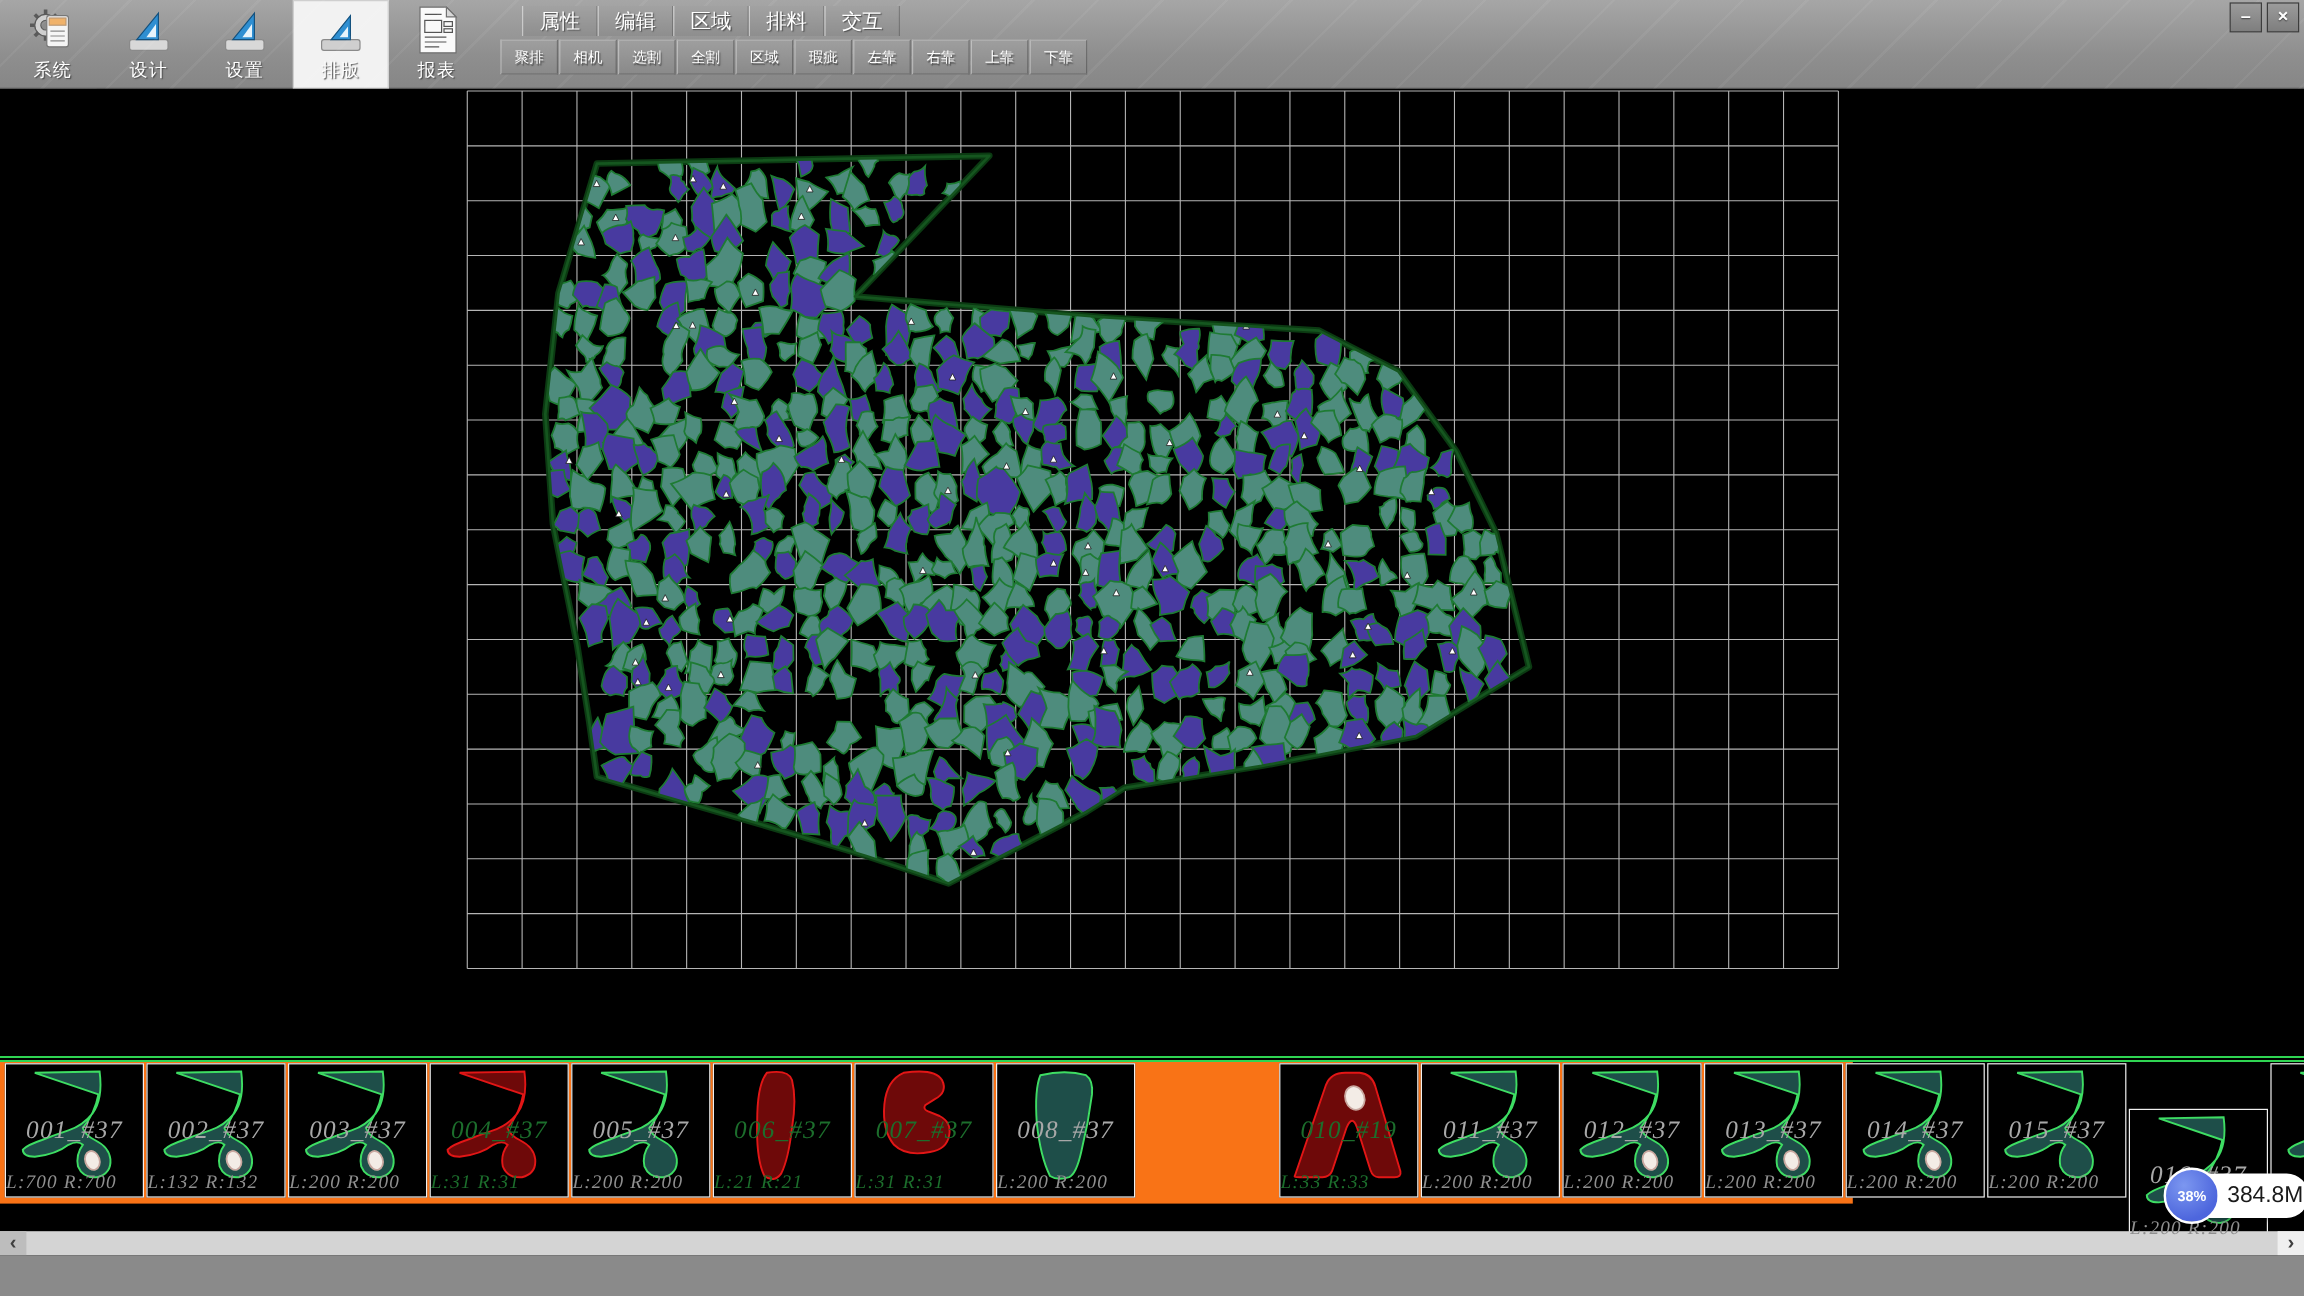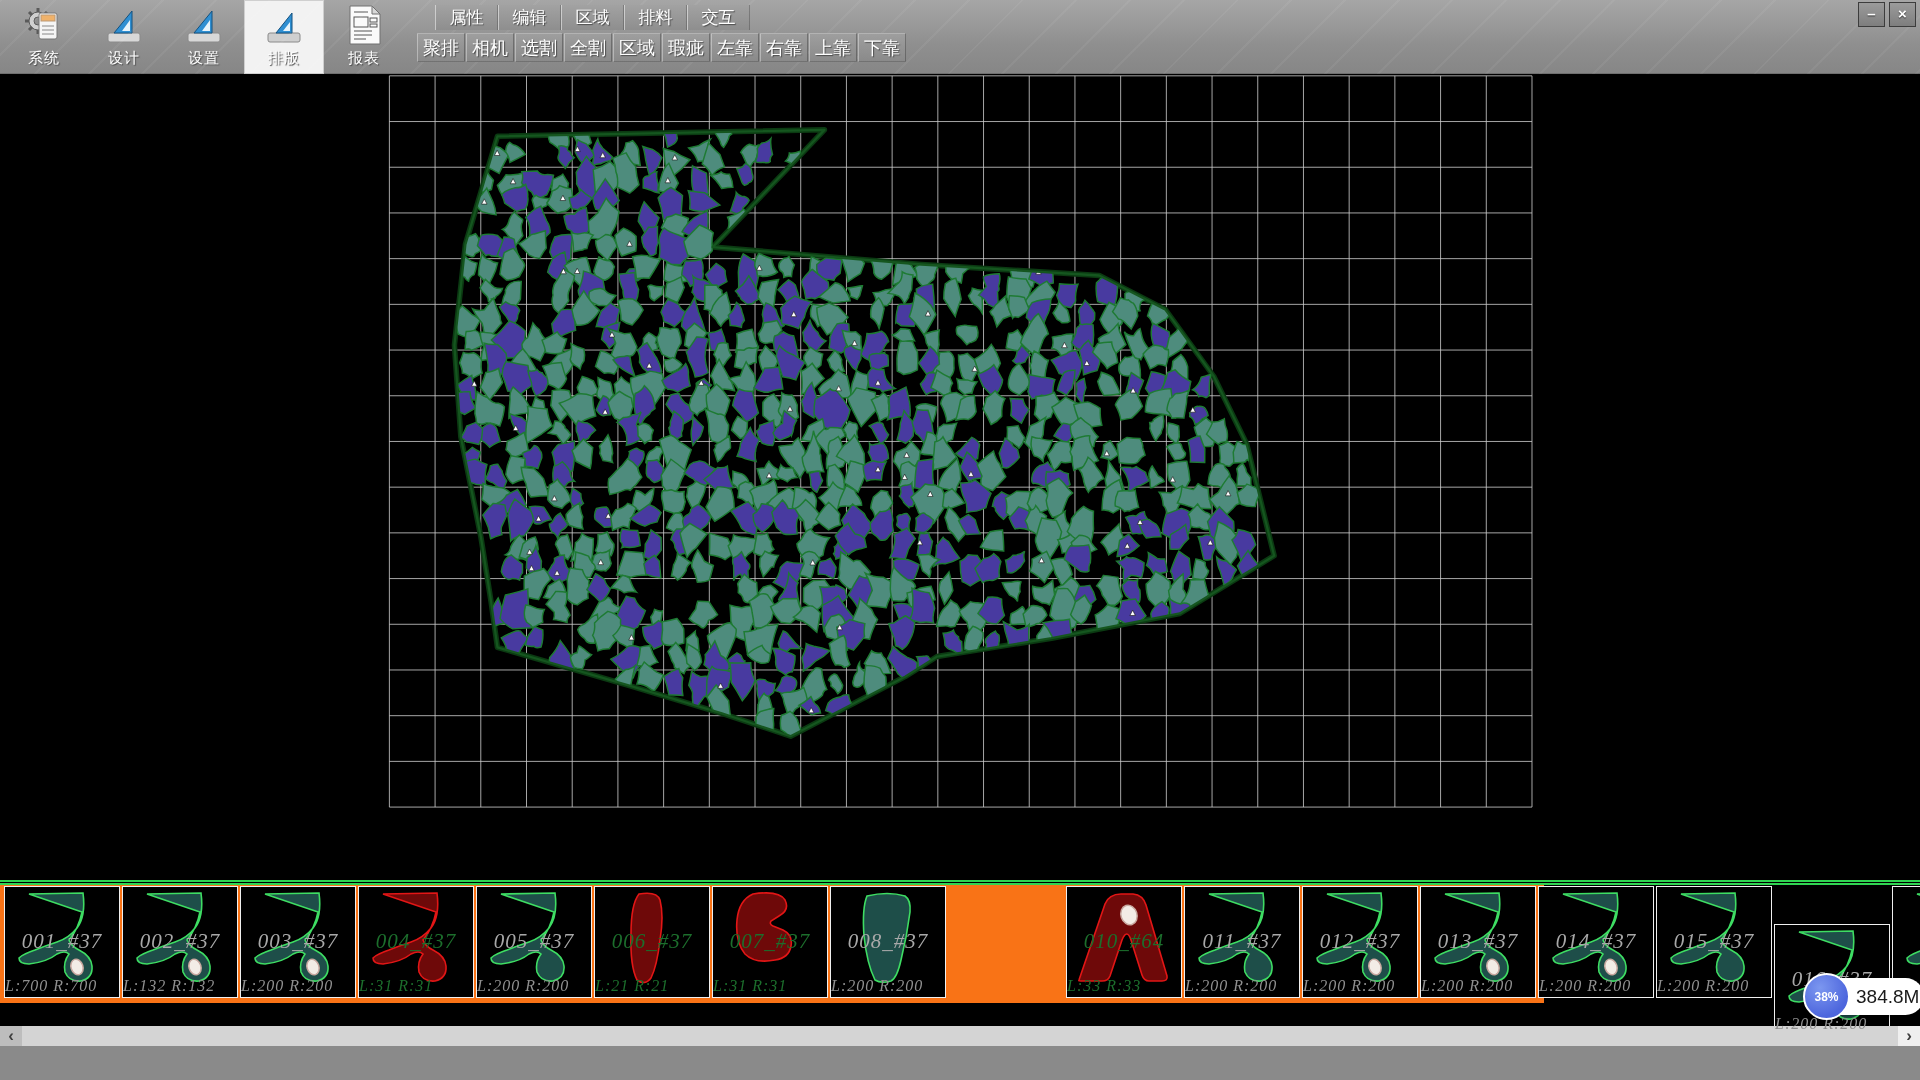--- a/index.html
+++ b/index.html
@@ -14,21 +14,21 @@
   .big-btn{width:80px;height:74px;display:flex;flex-direction:column;align-items:center;justify-content:flex-start;
     padding-top:3px;box-sizing:border-box;cursor:default;}
   .big-btn.active{background:#f2f2f2;box-shadow:inset 0 0 0 1px #cfcfcf;}
   .big-btn .ic{width:44px;height:44px;display:block;}
   .big-btn .lbl{font-size:15px;color:#fff;text-shadow:1px 1px 1px #4a4a4a;margin-top:2px;letter-spacing:1px;}
   .menu-row1{position:absolute;left:435px;top:5px;height:25px;display:flex;z-index:3;}
   .menu-tab{width:63px;height:25px;line-height:25px;text-align:center;color:#fff;font-size:17px;
     text-shadow:1px 1px 1px #4a4a4a;background:linear-gradient(#a2a2a2,#8e8e8e);
     border-left:1px solid rgba(255,255,255,.5);border-right:1px solid rgba(60,60,60,.35);box-sizing:border-box;}
   .tool-row{position:absolute;left:417px;top:33px;height:29px;display:flex;z-index:3;}
-  .tool-btn{width:48px;height:29px;line-height:29px;text-align:center;color:#fff;font-size:18px;
+  .tool-btn{width:48px;height:29px;line-height:29px;text-align:center;color:#fff;font-size:12px;
     text-shadow:1px 1px 1px #4a4a4a;background:linear-gradient(#9e9e9e,#8a8a8a);
     border:1px solid rgba(255,255,255,.35);border-right-color:rgba(50,50,50,.4);border-bottom-color:rgba(50,50,50,.4);
     box-sizing:border-box;margin-right:1px;}
   .win-controls{position:absolute;right:4px;top:2px;display:flex;gap:4px;z-index:4;}
   .win-btn{width:25px;height:23px;background:linear-gradient(#9b9b9b,#7e7e7e);border:1px solid #3c3c3c;
     color:#fff;font-size:15px;font-weight:bold;text-align:center;line-height:21px;text-shadow:0 1px 1px #333;}
   
   #main-canvas{position:absolute;left:0;top:74px;background:#000;}
   
   .thumb-strip{position:absolute;left:0;top:880px;width:1544px;height:123px;background:#f97316;font-style:italic;}
@@ -850,21 +850,21 @@
         <path d="M34 8 Q55 3 72 8 Q78 12 77 24 Q74 48 68 72 Q64 90 58 93 Q48 96 42 92 Q34 76 31 48 Q29 20 34 8 Z" fill="#1e4e49" stroke="#3edd63" stroke-width="1.6"></path>
       </svg>
       <div class="t-name" style="color: rgb(168, 168, 168);">008_#37</div>
       <div class="t-lr" style="color: rgb(143, 143, 143);">L:200 R:200</div>
     </div>
     <div class="thumb-cell" style="left: 1066px;">
       <svg width="110" height="100" viewBox="0 0 110 100">
         <path d="M10 92 L36 16 Q40 6 52 6 L64 6 Q74 7 77 17 L98 88 Q99 93 93 93 L80 93 Q75 93 73 87 L62 52 Q58 40 53 52 L41 88 Q39 93 33 93 L14 93 Q9 93 10 92 Z" fill="#6e0909" stroke="#e21616" stroke-width="1.6"></path>
         <ellipse cx="60" cy="27" rx="8" ry="10" fill="#f3ece6" stroke="#c9a8a0" stroke-width="1.5" transform="rotate(-18 60 27)"></ellipse>
       </svg>
-      <div class="t-name" style="color: rgb(28, 110, 44);">010_#64</div>
+      <div class="t-name" style="color: rgb(28, 110, 44);">010_#19</div>
       <div class="t-lr" style="color: rgb(28, 110, 44);">L:33 R:33</div>
     </div>
     <div class="thumb-cell" style="left: 1184px;">
       <svg width="110" height="100" viewBox="0 0 110 100">
         <path d="M22 6 L76 5 Q79 28 70 40 Q62 50 50 54 Q38 58 28 62 Q16 66 12 70 Q12 76 22 76 Q40 74 50 66 Q58 62 62 66 Q56 74 58 84 Q62 94 74 93 Q86 90 85 78 Q84 68 72 62 Q64 58 62 52 Q72 40 75 24 Z" fill="#1e4e49" stroke="#3edd63" stroke-width="1.6"></path>
       </svg>
       <div class="t-name" style="color: rgb(168, 168, 168);">011_#37</div>
       <div class="t-lr" style="color: rgb(143, 143, 143);">L:200 R:200</div>
     </div>
     <div class="thumb-cell" style="left: 1302px;">

